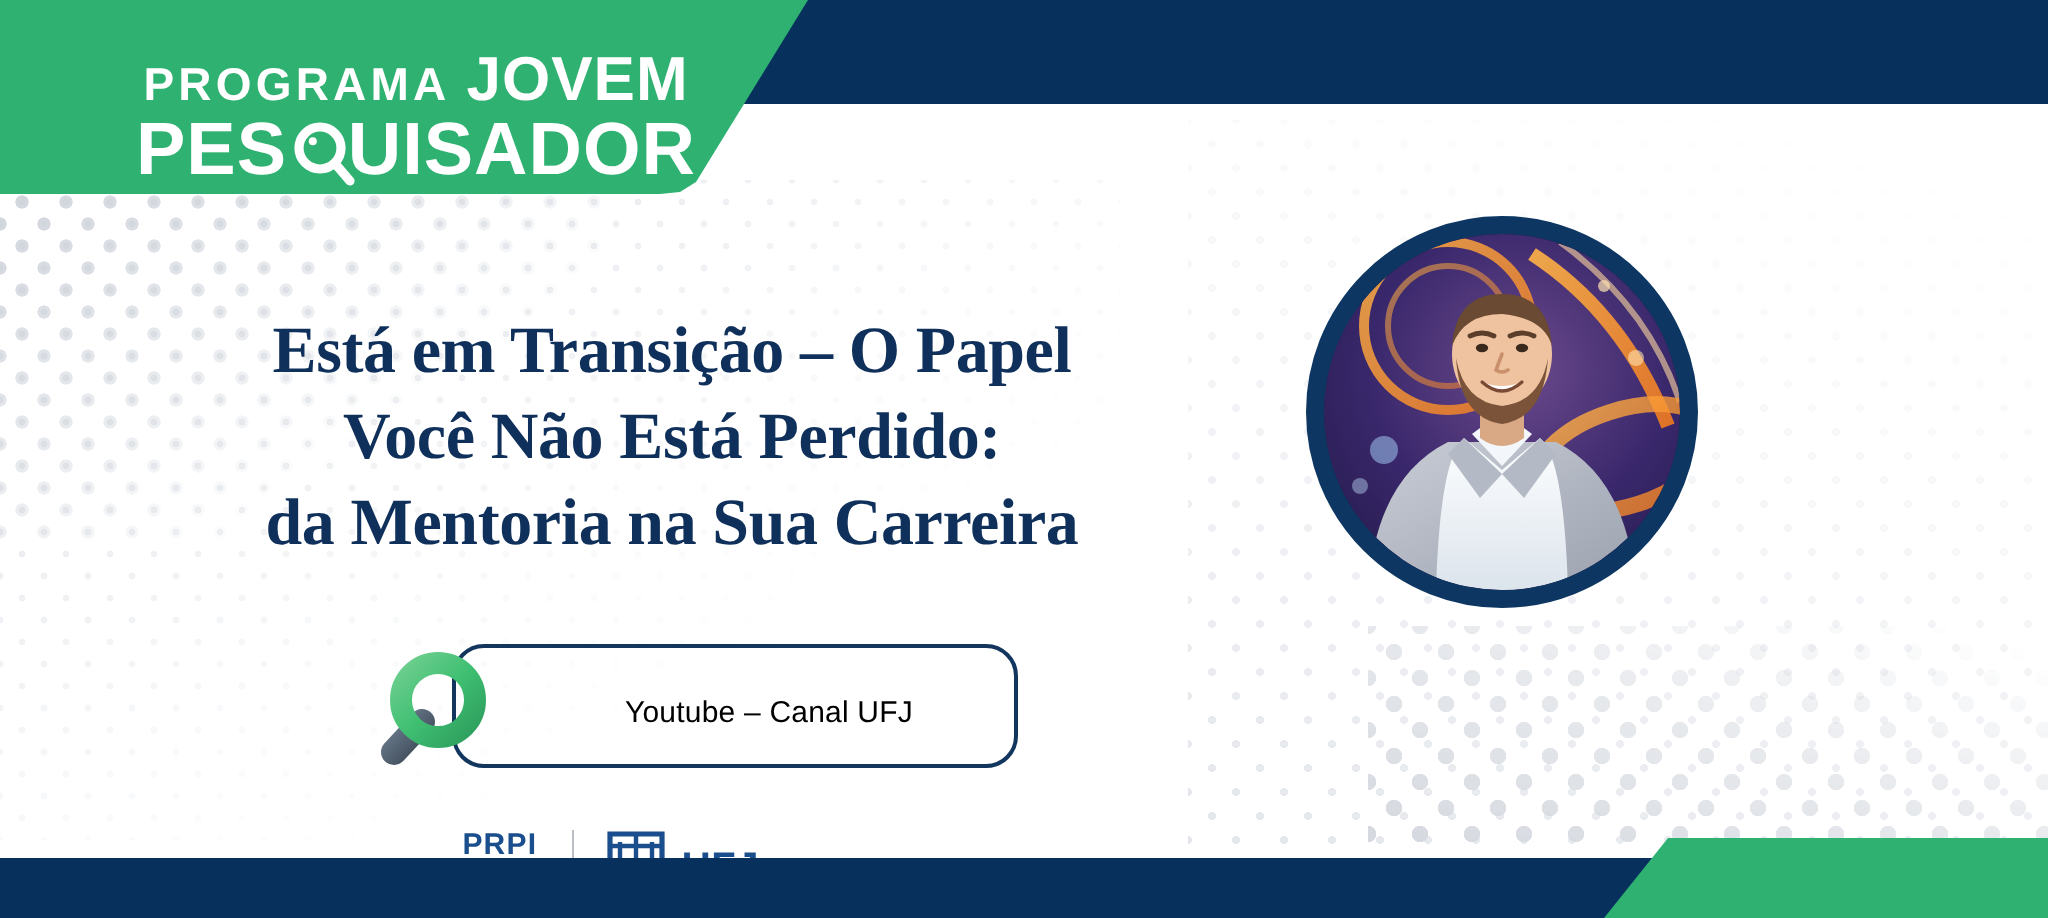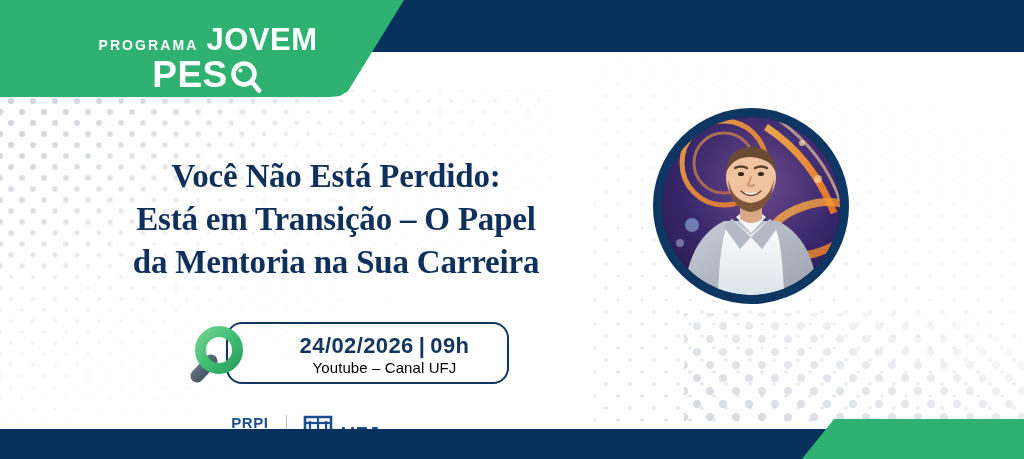--- a/index.html
+++ b/index.html
@@ -96,21 +96,21 @@
   
   .logo-wrap {
     position:absolute; left:68px; top:22px; width:280px;
     color:#ffffff; user-select:none;
   }
   .logo-line1 {
     display:flex; align-items:baseline; gap:8px;
     justify-content:center;
   }
   .logo-programa {
-    font-size:14px; font-weight:700; letter-spacing:2.1px;text-align:center;
+    font-size:23px; font-weight:700; letter-spacing:2.1px;text-align:center;
   }
   .logo-jovem {
     font-size:31px; font-weight:700; letter-spacing:.5px;
   }
   .logo-line2 {
     display:flex; align-items:center; justify-content:center;
     font-size:37px; font-weight:700; letter-spacing:.5px;
     margin-top:-4px;
   }
   .logo-q { position:relative; display:inline-block; width:34px; height:34px; margin:0 1px; }
@@ -219,34 +219,32 @@
     </div>
     <div class="logo-line2">
       <span>PES</span>
       <span class="logo-q">
         <svg width="34" height="34" viewBox="0 0 34 34">
           <circle cx="15" cy="14" r="10.5" fill="none" stroke="#ffffff" stroke-width="4.6"></circle>
           <circle cx="11.4" cy="10.6" r="2" fill="#ffffff"></circle>
           <line x1="22.4" y1="21.6" x2="30" y2="30.5" stroke="#ffffff" stroke-width="4.6" stroke-linecap="round"></line>
         </svg>
       </span>
+      <span>UISADOR</span>
     </div>
   </div>
 
   <div class="title">
+    <span>Está em Transição – O Papel</span>
     <span>Você Não Está Perdido:</span>
-    <span>Está em Transição – O Papel</span>
     <span>da Mentoria na Sua Carreira</span>
   </div>
 
   <div class="badge">
     <div class="badge-inner">
-      <div class="badge-date">
-        <span>24/02/2026</span><span class="sep">|</span><span>09h</span>
-      </div>
       <div class="badge-sub">Youtube – Canal UFJ</div>
     </div>
     <span class="magnifier">
       <svg width="72" height="72" viewBox="0 0 72 72">
         <defs>
           <linearGradient id="ringg" x1="0" y1="0" x2="1" y2="1">
             <stop offset="0%" stop-color="#6FCF8F"></stop>
             <stop offset="50%" stop-color="#3FBF72"></stop>
             <stop offset="100%" stop-color="#2E9E5E"></stop>
           </linearGradient>

